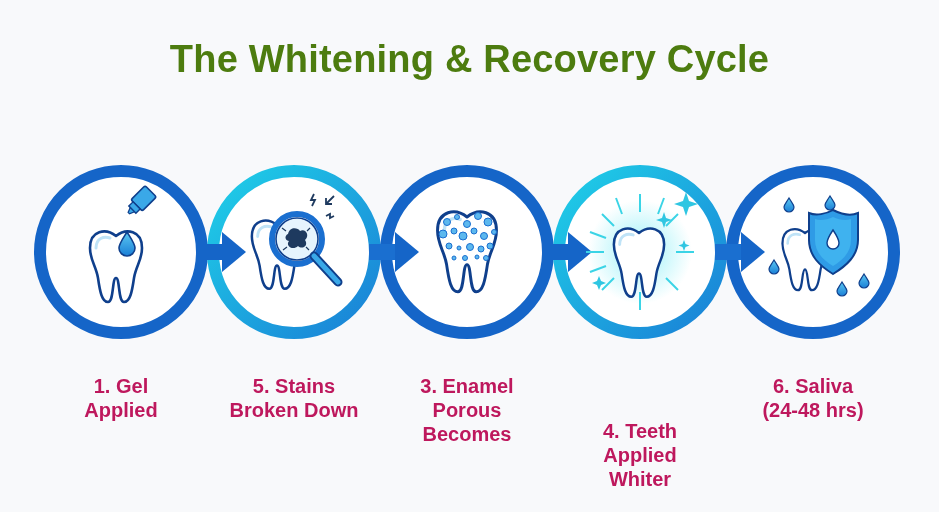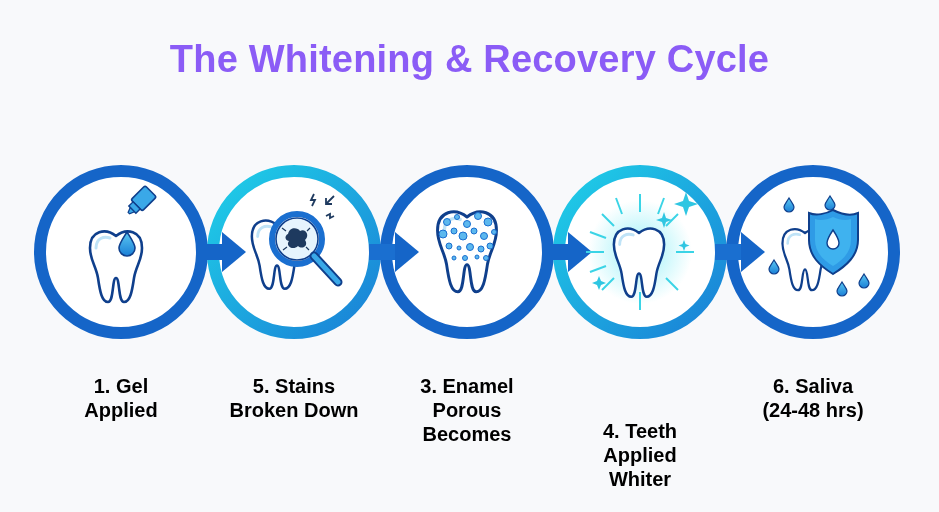--- a/index.html
+++ b/index.html
@@ -5,27 +5,27 @@
   html, body { margin:0; padding:0; }
   body {
     width:939px; height:512px; overflow:hidden;
     background:#f8f9fb;
     font-family:"Liberation Sans", "DejaVu Sans", sans-serif;
     position:relative;
   }
   .title {
     position:absolute; left:0; top:38px; width:939px;
     text-align:center; font-weight:bold; font-size:38px;
-    color:#8b5cf6; letter-spacing:0.2px;
+    color:#4d7c0f; letter-spacing:0.2px;
   }
   svg.stage { position:absolute; left:0; top:0; }
   .label {
     position:absolute; top:374px; width:180px;
     text-align:center; font-weight:bold; font-size:20px; line-height:24px;
-    color:#000000;
+    color:#be185d;
   }
 </style>
 </head>
 <body>
 
 <div class="title">The Whitening &amp; Recovery Cycle</div>
 
 <svg class="stage" width="939" height="512" viewBox="0 0 939 512">
   <defs>
     <linearGradient id="cyanRing" x1="0" y1="0" x2="1" y2="1">

